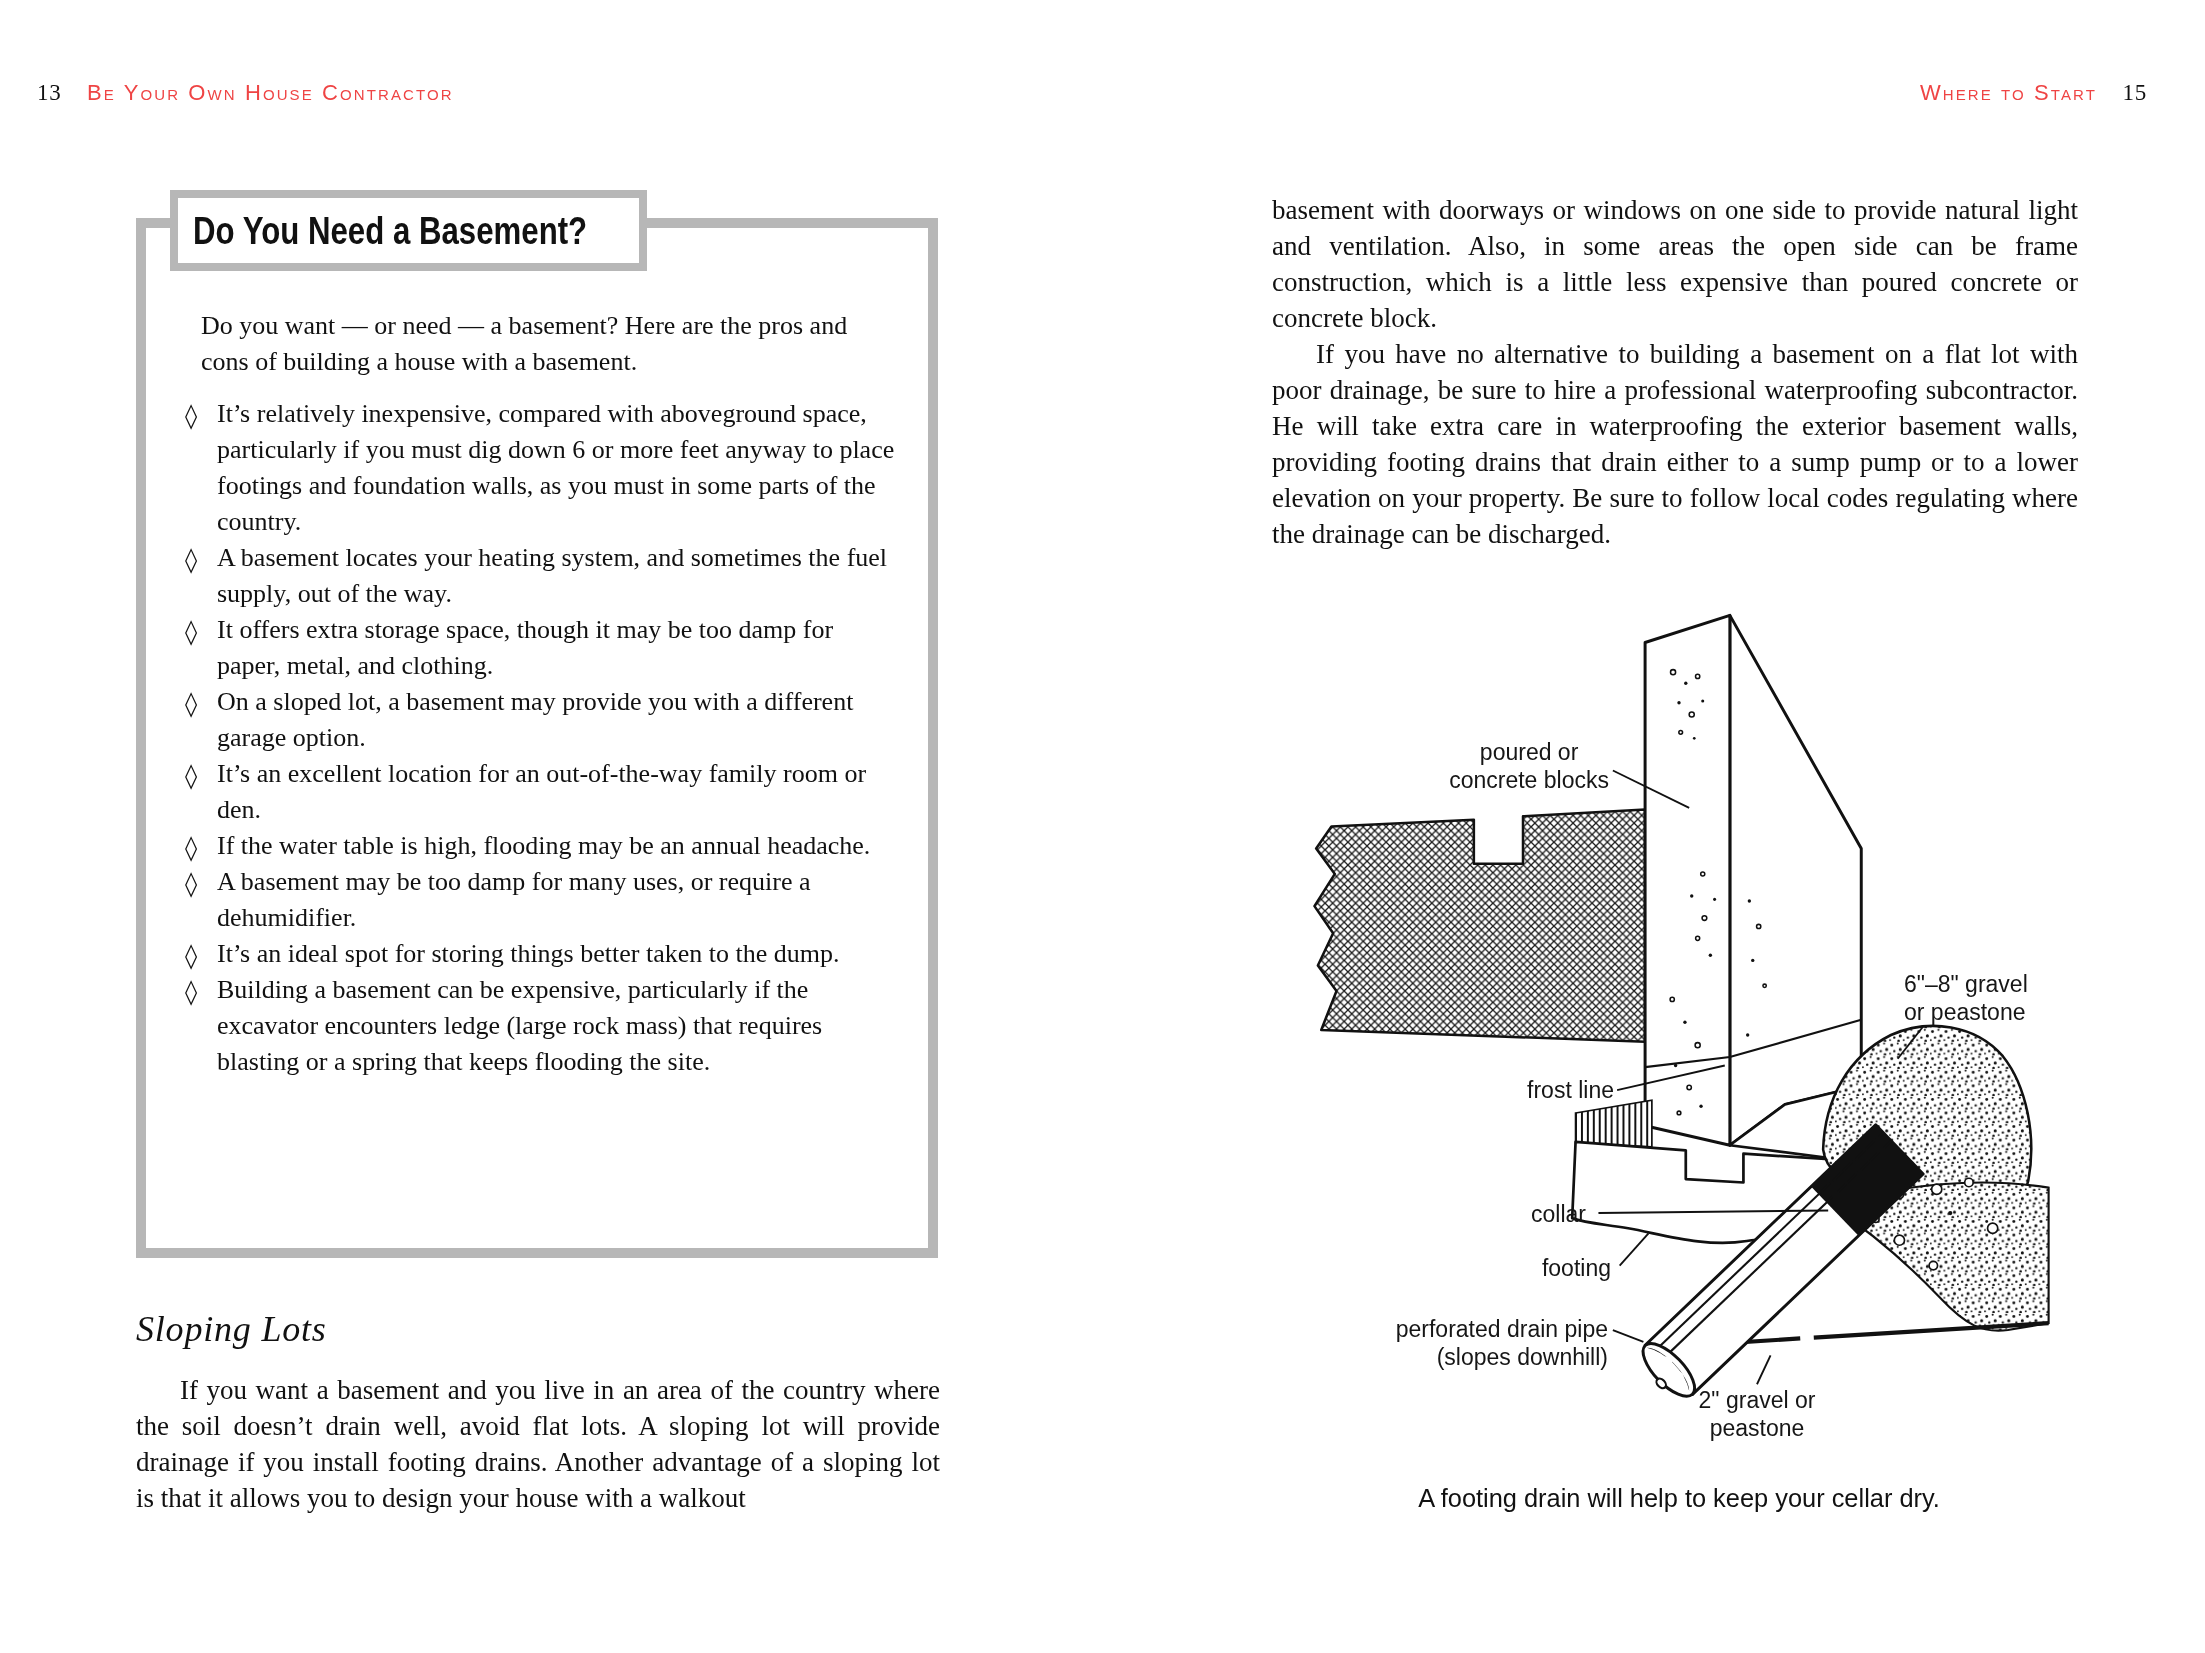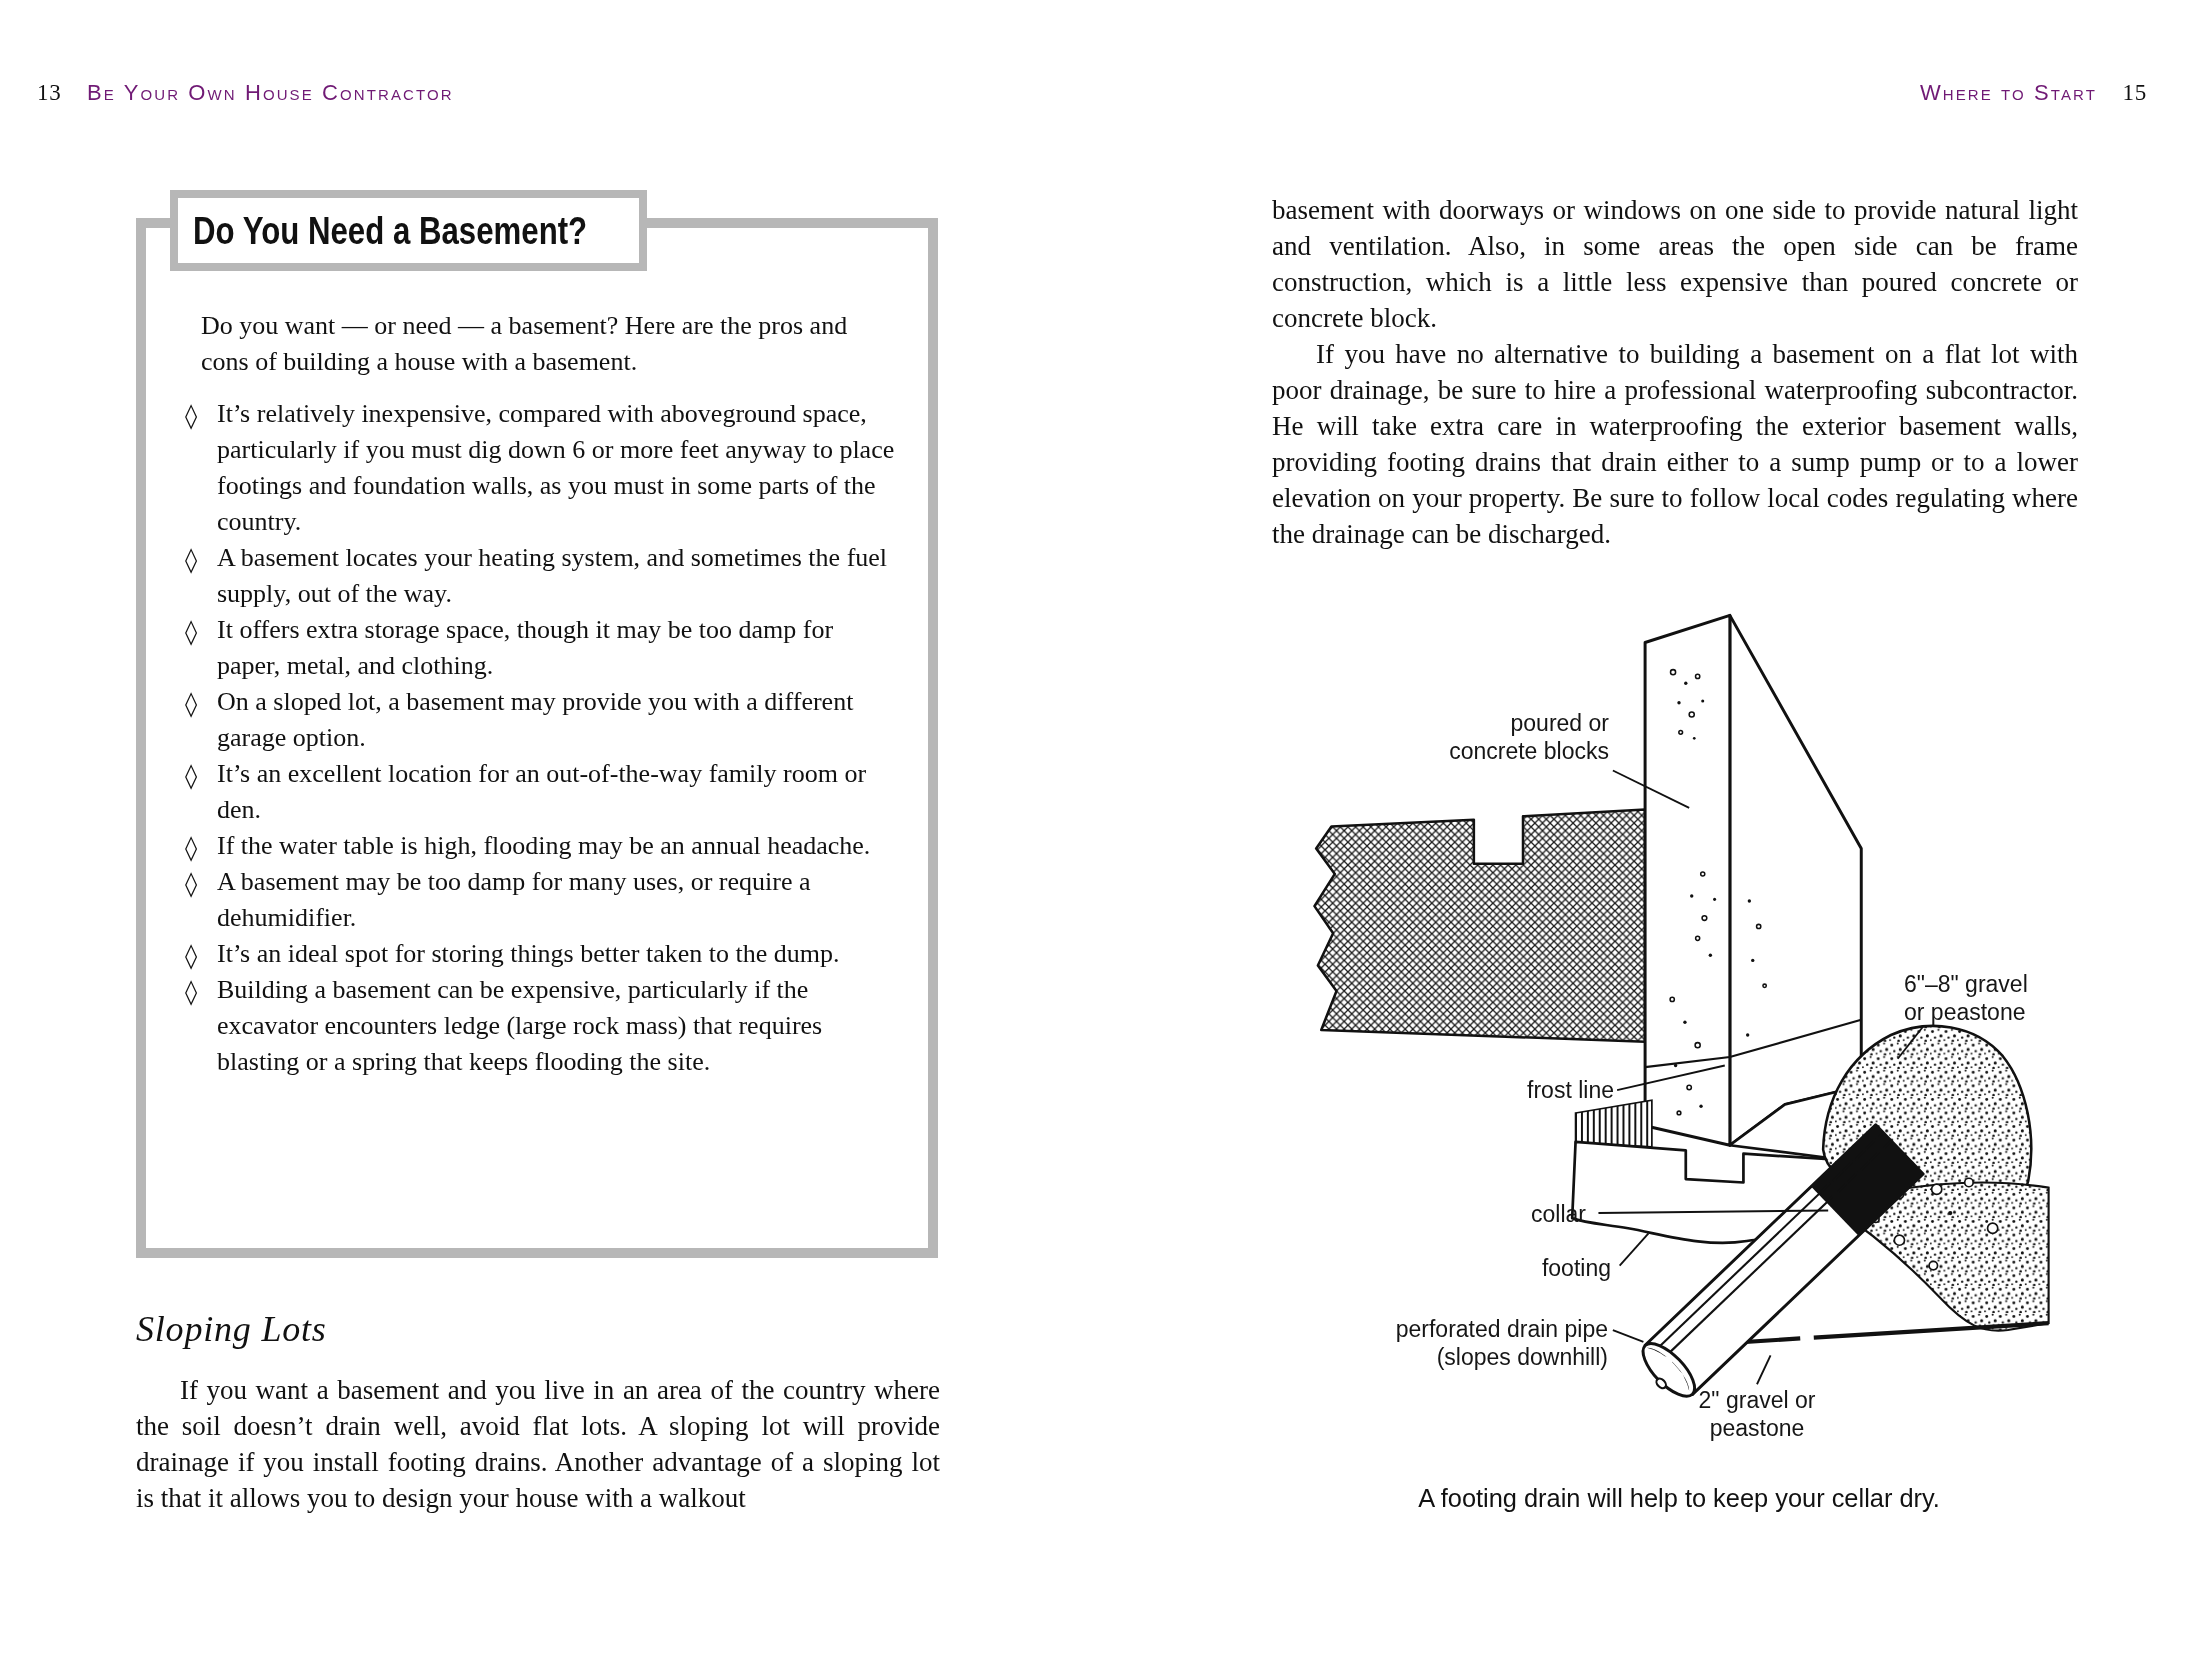--- a/index.html
+++ b/index.html
@@ -7,21 +7,21 @@
     width:2205px;height:1654px;position:relative;background:#ffffff;
     font-family:"Liberation Serif","DejaVu Serif",serif;color:#111;
     overflow:hidden;
   }
   
   .runhead{
     position:absolute;top:80px;display:flex;align-items:baseline;gap:25.4px;
     font-family:"Liberation Sans","DejaVu Sans",sans-serif;
   }
   .runhead .pagenum{font-family:"Liberation Serif",serif;font-size:23px;letter-spacing:0.8px;}
-  .runhead .headtxt{font-variant:small-caps;font-size:22px;letter-spacing:2.1px;color:#701a75;}
+  .runhead .headtxt{font-variant:small-caps;font-size:22px;letter-spacing:2.1px;color:#ef4444;}
   #head-left{left:37px;}
   #head-right{right:58px;}
 
   
   .sidebar-box{
     position:absolute;left:136px;top:218px;width:802px;height:1040px;
     box-sizing:border-box;border:10.2px solid #b7b7b7;background:#fff;
     padding:64px 28px 25.4px 39px;
   }
   .title-box{
@@ -60,21 +60,21 @@
 
   
   .figure{position:absolute;left:1306px;top:594px;width:746px;height:882px;}
   .figure svg{position:absolute;left:0;top:0;}
   .lbl{
     position:absolute;font-family:"Liberation Sans","DejaVu Sans",sans-serif;
     font-size:23px;line-height:1.22;color:#161616;white-space:pre-line;
   }
   .lbl.right{text-align:right;}
   .lbl.center{text-align:center;}
-  #lbl-wall{right:443px;top:115px;}
+  #lbl-wall{right:443px;top:144px;text-align:center;}
   #lbl-gravel68{left:598px;top:376px;}
   #lbl-frost{right:438px;top:482px;}
   #lbl-collar{right:466px;top:606px;}
   #lbl-footing{right:441px;top:660px;}
   #lbl-pipe{right:444px;top:721px;}
   #lbl-gravel2{left:383px;width:136px;top:792px;}
   .fig-caption{
     position:absolute;left:1306px;top:1484px;width:746px;text-align:center;
     font-family:"Liberation Sans","DejaVu Sans",sans-serif;
     font-size:25.4px;color:#111;

